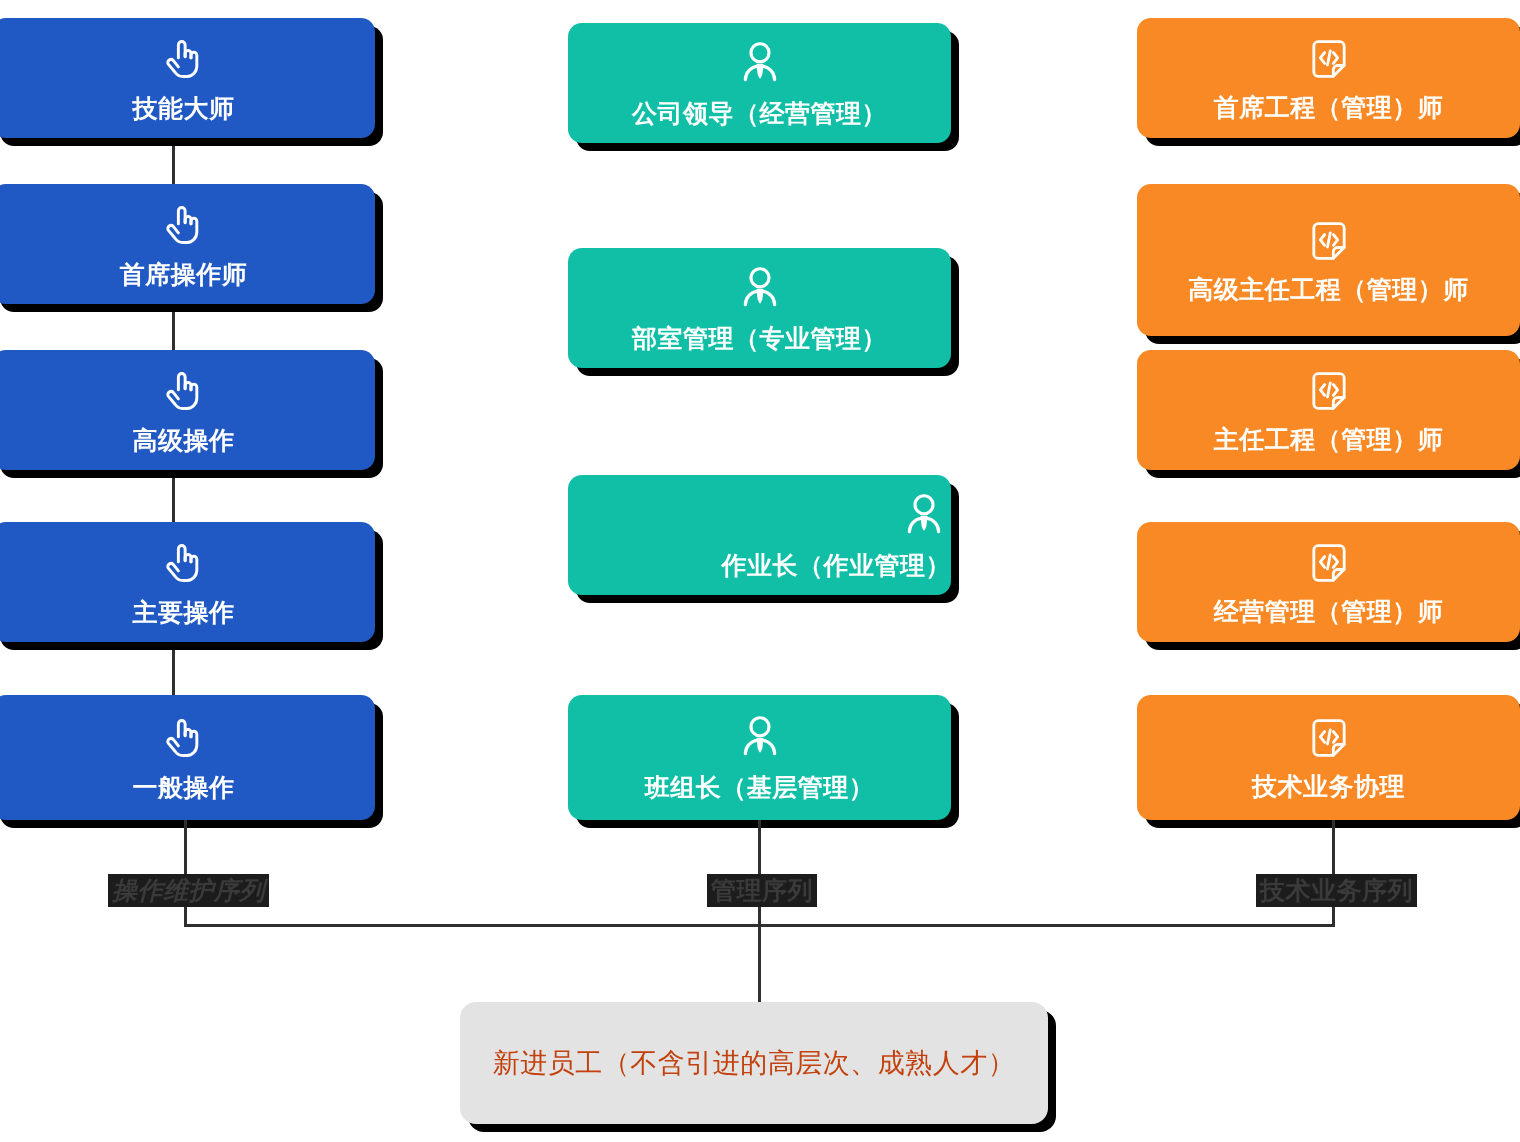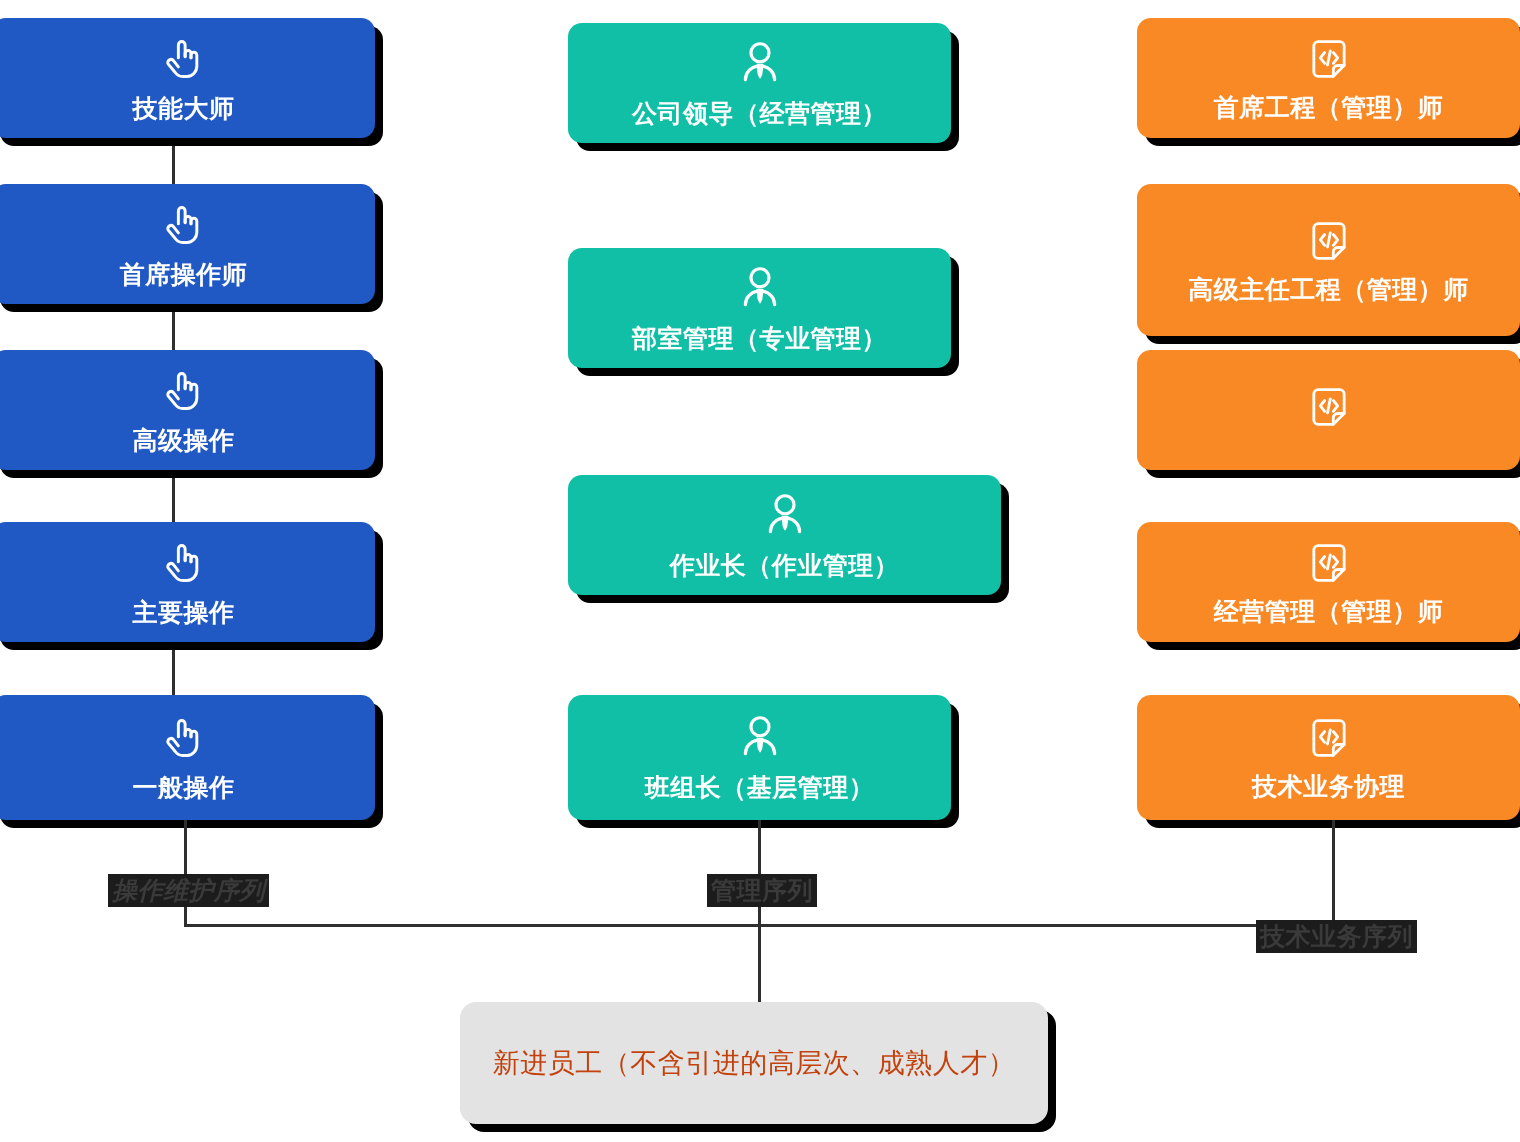--- a/index.html
+++ b/index.html
@@ -167,21 +167,21 @@
       <svg width="54" height="54" viewBox="0 0 48 48" fill="none" stroke="#ffffff" stroke-width="2.8" stroke-linecap="round" stroke-linejoin="round">
         <circle cx="24" cy="14" r="8"></circle>
         <path d="M11 38c0-6.2 4.8-11.3 10.7-12"></path>
         <path d="M37 38c0-6.2-4.8-11.3-10.7-12"></path>
         <path d="M21.6 24.5h4.8l-1.1 8.6L24 36l-1.3-2.9z" fill="#ffffff" stroke-width="1.6"></path>
       </svg>
     </span>
     <span class="card-label">部室管理（专业管理）</span>
   </div>
 
-  <div class="card teal" style="left:568px; top:475px; width:433px; height:120px;">
+  <div class="card teal" style="left:568px; top:475px; width:383px; height:120px;align-items:flex-end;">
     <span class="card-icon">
       <svg width="54" height="54" viewBox="0 0 48 48" fill="none" stroke="#ffffff" stroke-width="2.8" stroke-linecap="round" stroke-linejoin="round">
         <circle cx="24" cy="14" r="8"></circle>
         <path d="M11 38c0-6.2 4.8-11.3 10.7-12"></path>
         <path d="M37 38c0-6.2-4.8-11.3-10.7-12"></path>
         <path d="M21.6 24.5h4.8l-1.1 8.6L24 36l-1.3-2.9z" fill="#ffffff" stroke-width="1.6"></path>
       </svg>
     </span>
     <span class="card-label">作业长（作业管理）</span>
   </div>
@@ -227,20 +227,21 @@
   <div class="card orange" style="left:1137px; top:350px; width:383px; height:120px;">
     <span class="card-icon">
       <svg width="52" height="52" viewBox="0 0 48 48" fill="none" stroke="#ffffff" stroke-width="2.6" stroke-linecap="round" stroke-linejoin="round">
         <path d="M38 20V12a4 4 0 0 0-4-4H14a4 4 0 0 0-4 4v24a4 4 0 0 0 4 4h14l10-10V20z"></path>
         <path d="M28 40v-6a4 4 0 0 1 4-4h6"></path>
         <path d="M20 18l-4 5 4 5"></path>
         <path d="M28 18l4 5-4 5"></path>
         <path d="M25.2 16.5l-2.6 13"></path>
       </svg>
     </span>
+    <span class="card-label">主任工程（管理）师</span>
   </div>
 
   <div class="card orange" style="left:1137px; top:522px; width:383px; height:120px;">
     <span class="card-icon">
       <svg width="52" height="52" viewBox="0 0 48 48" fill="none" stroke="#ffffff" stroke-width="2.6" stroke-linecap="round" stroke-linejoin="round">
         <path d="M38 20V12a4 4 0 0 0-4-4H14a4 4 0 0 0-4 4v24a4 4 0 0 0 4 4h14l10-10V20z"></path>
         <path d="M28 40v-6a4 4 0 0 1 4-4h6"></path>
         <path d="M20 18l-4 5 4 5"></path>
         <path d="M28 18l4 5-4 5"></path>
         <path d="M25.2 16.5l-2.6 13"></path>
@@ -265,19 +266,19 @@
   <div class="line v" style="left:184px; top:820px; height:107px;"></div>
   <div class="line v" style="left:758px; top:820px; height:107px;"></div>
   <div class="line v" style="left:1332px; top:820px; height:107px;"></div>
 
   <div class="line h" style="left:184px; top:924px; width:1151px;"></div>
 
   <div class="line v" style="left:758px; top:924px; height:80px;"></div>
 
   <div class="seq-label" style="left:108px; top:874px;font-style:italic;">操作维护序列</div>
   <div class="seq-label" style="left:707px; top:874px;">管理序列</div>
-  <div class="seq-label" style="left:1256px; top:874px;margin-top:46px;">技术业务序列</div>
+  <div class="seq-label" style="left:1256px; top:874px;">技术业务序列</div>
 
   <div class="card grey" style="left:460px; top:1002px; width:588px; height:122px;">
     <span class="card-label">新进员工（不含引进的高层次、成熟人才）</span>
   </div>
 
 </div>
 
 </body></html>

